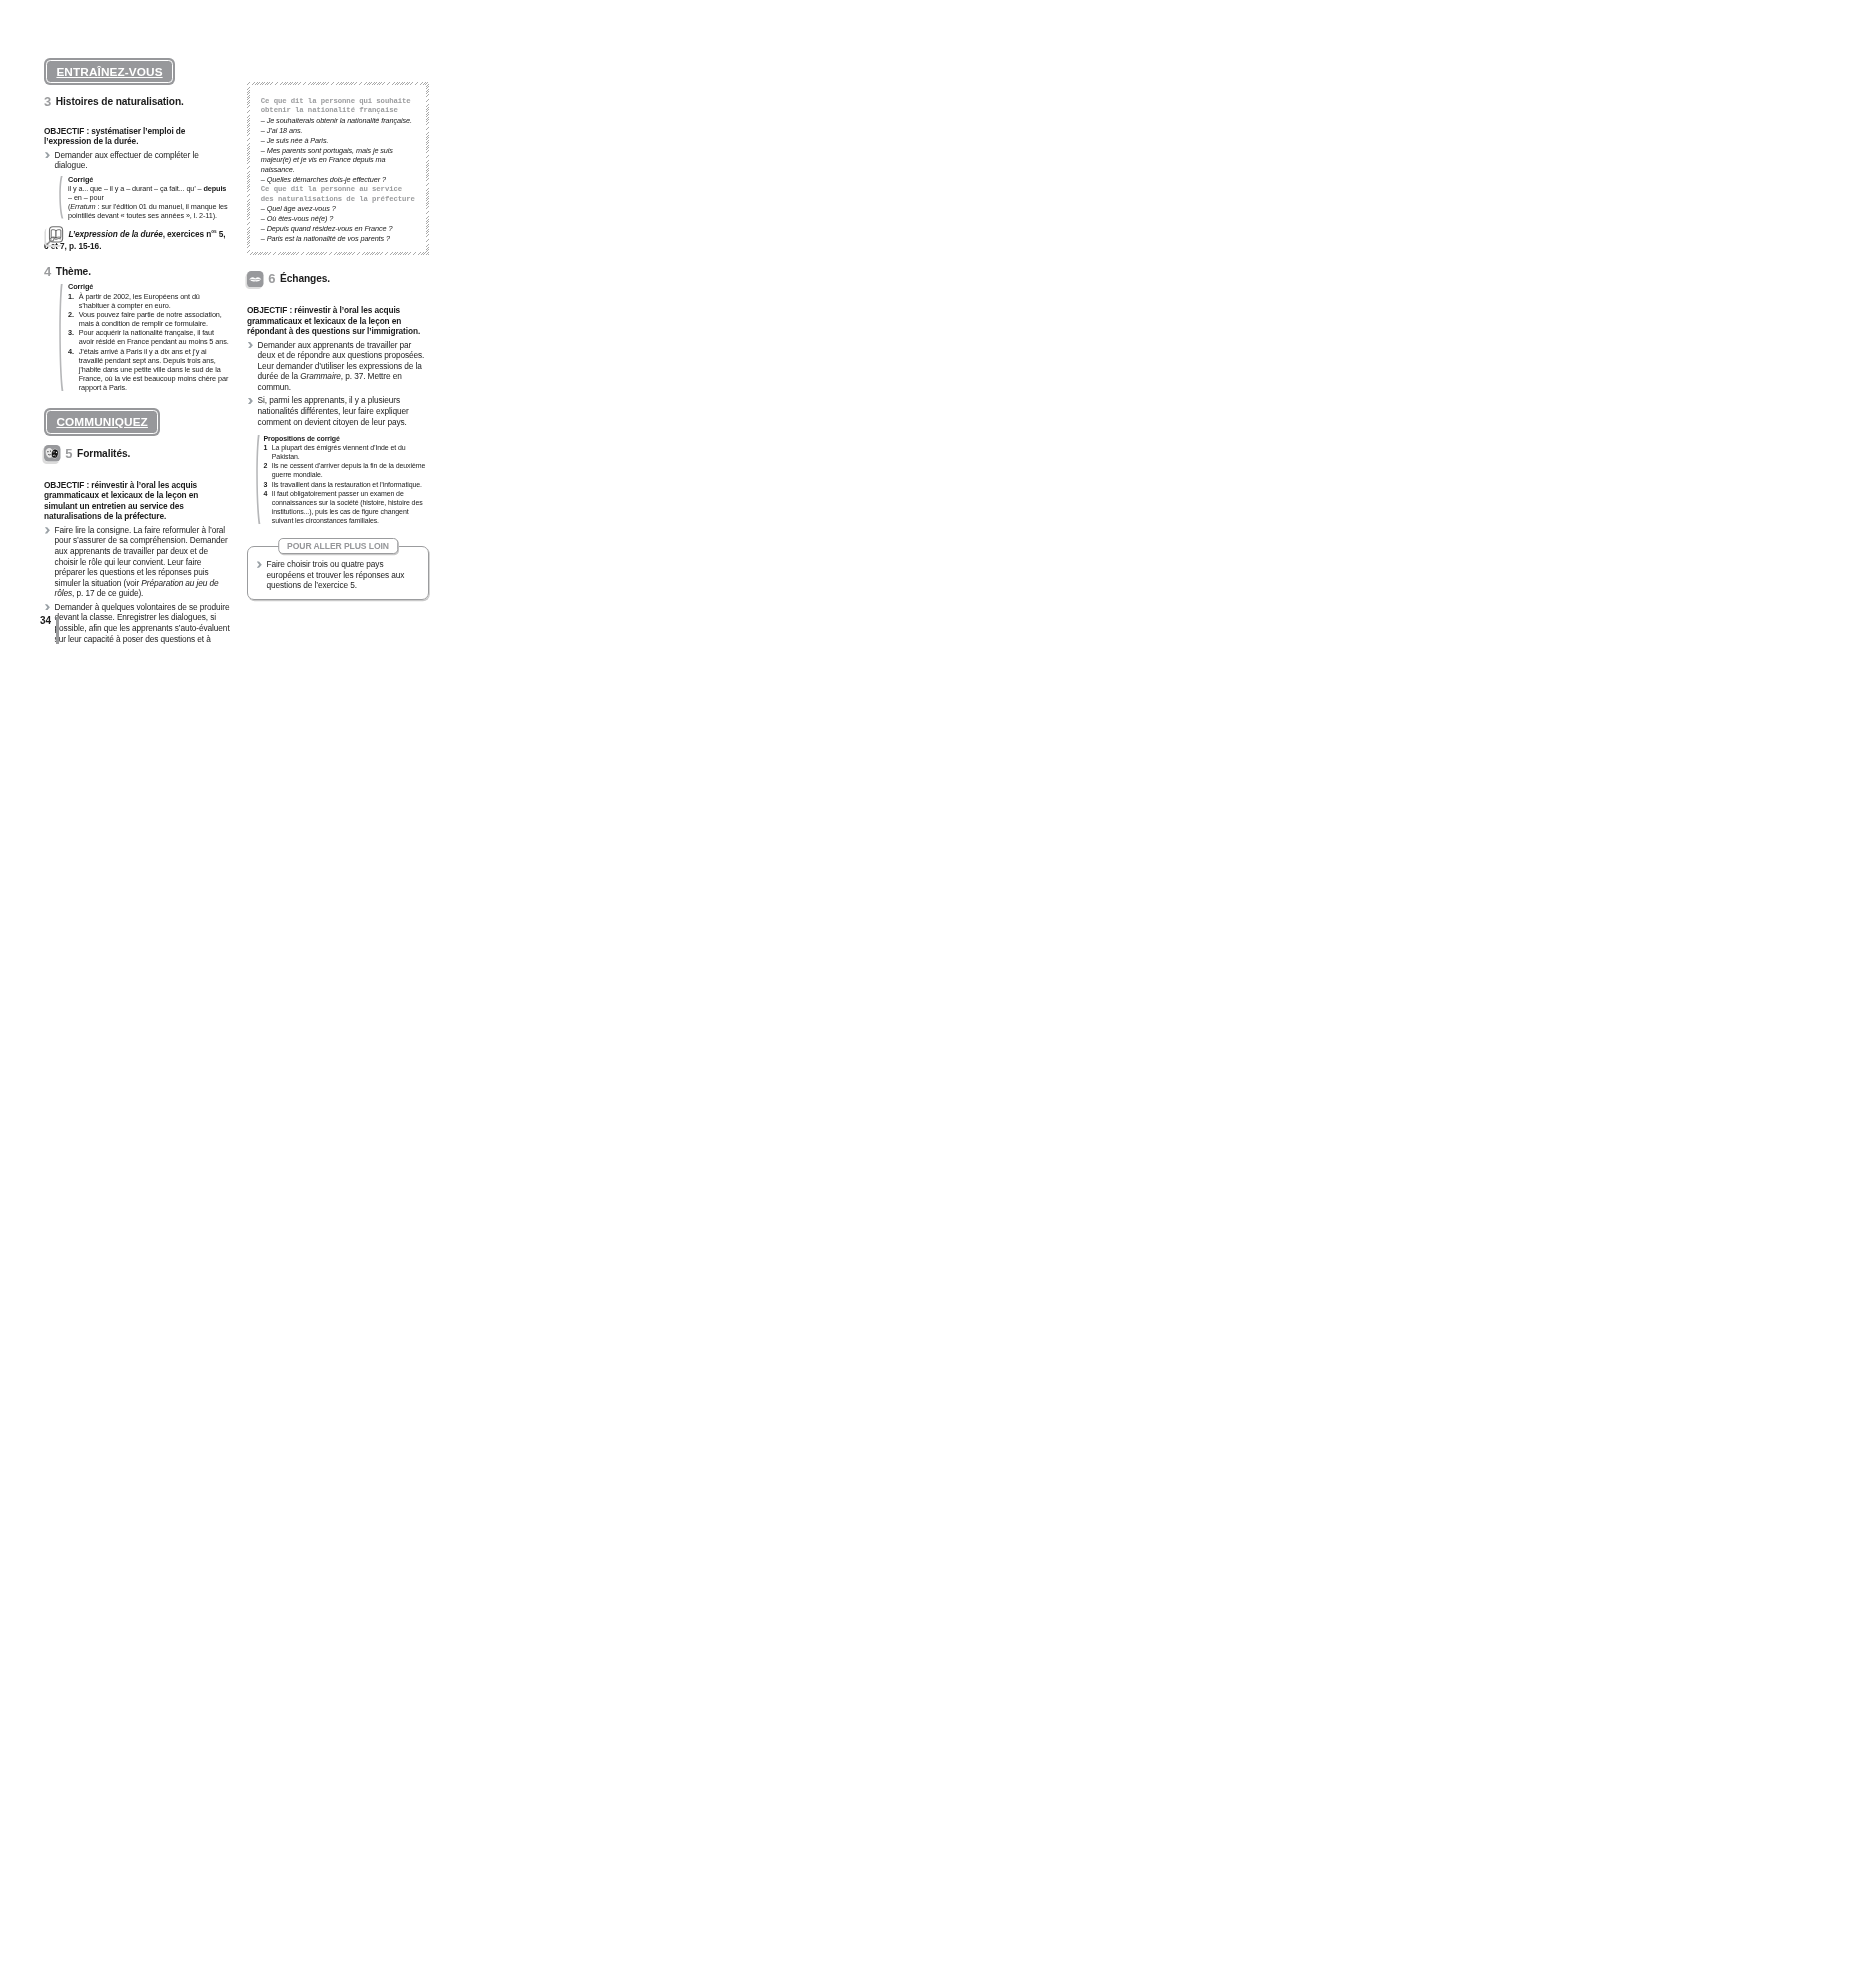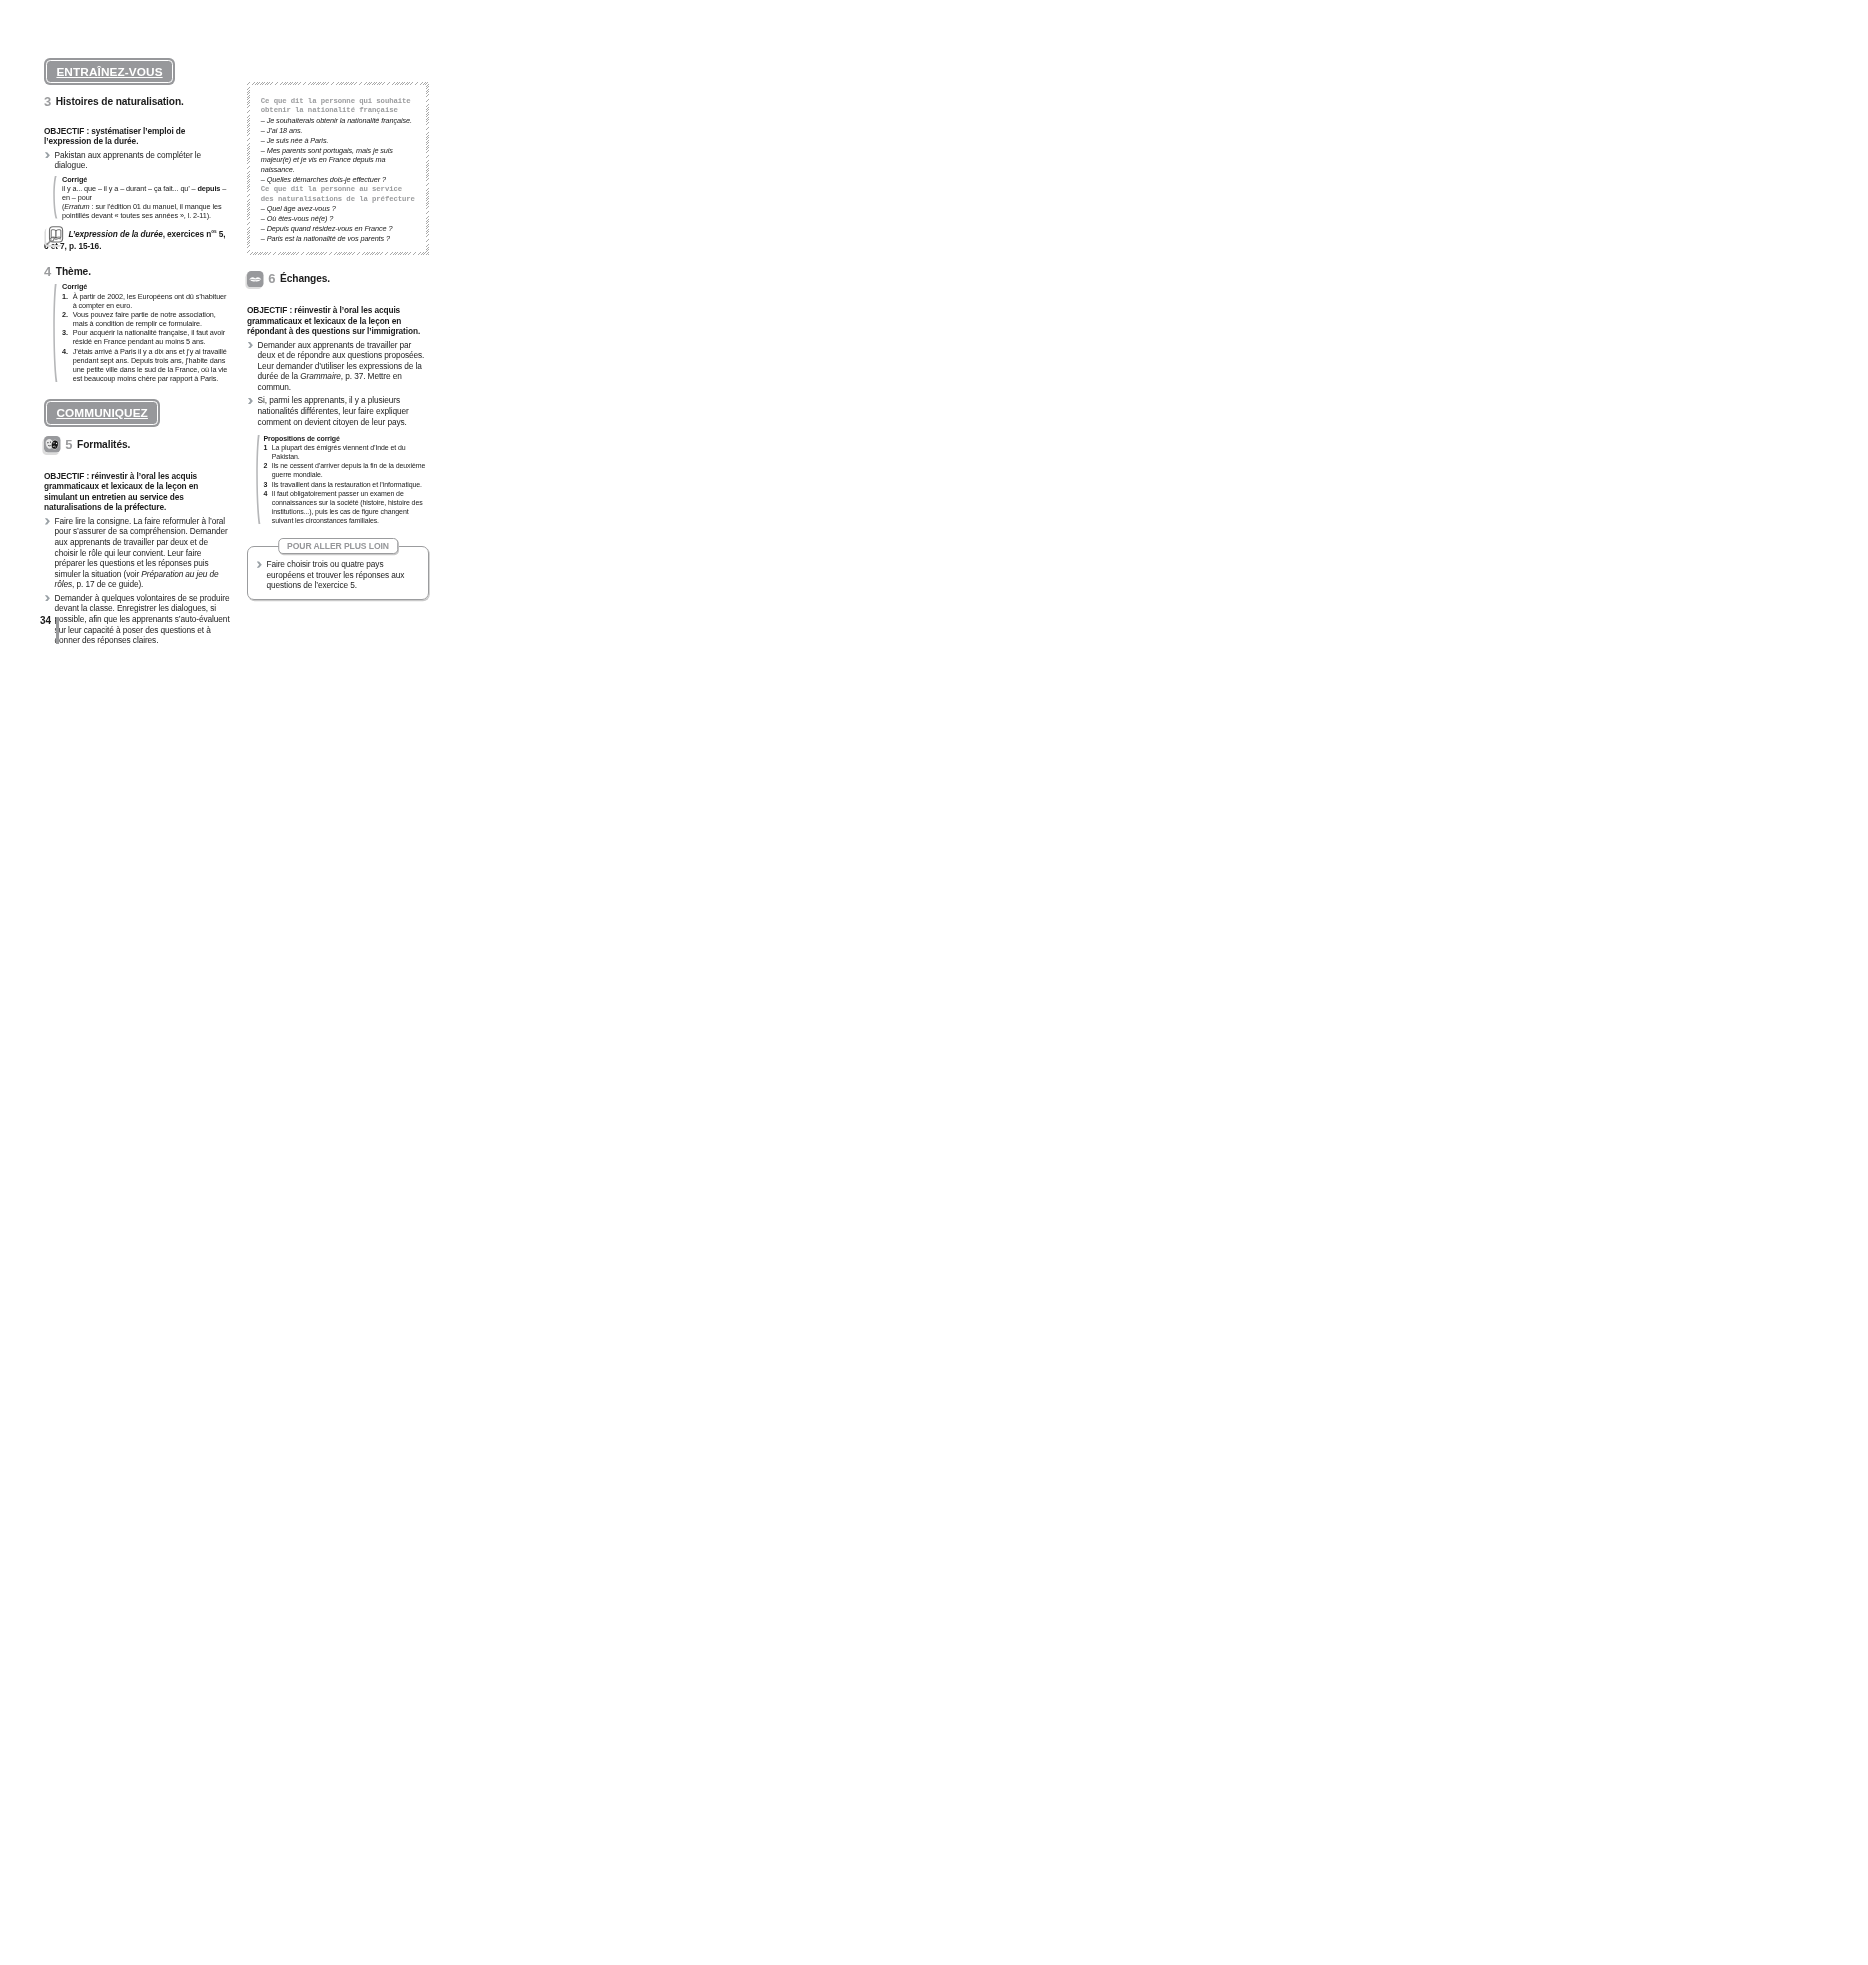--- a/index.html
+++ b/index.html
@@ -22,21 +22,21 @@
   .exnum{color:#9b9c9e;font-weight:bold;font-size:13px;line-height:1;}
   .extitle{font-weight:bold;font-size:10.2px;line-height:1;padding-top:1.2px;}
 
   .objectif{font-weight:bold;font-size:8.3px;line-height:10.6px;margin-top:18px;}
 
   .bullet{position:relative;padding-left:10.6px;font-size:8.3px;line-height:10.6px;margin-top:2.8px;}
   .chev{position:absolute;left:0.8px;top:2.4px;width:5.1px;height:6.3px;background:#9aa1a6;
     clip-path:polygon(0 0,46% 0,100% 50%,46% 100%,0 100%,50% 50%);}
 
   
-  .corrige{position:relative;margin-left:11px;padding-left:7px;margin-top:3.9px;
+  .corrige{position:relative;margin-left:17px;padding-left:7px;margin-top:3.9px;
     font-size:7.3px;line-height:9px;}
   .swoosh{position:absolute;left:-1.6px;top:1.2px;height:calc(100% - 2.4px);width:5.1px;}
   .corrige-label{font-weight:bold;}
   .citem{display:flex;gap:2.8px;margin-top:0.4px;}
   .cnum{font-weight:bold;flex:0 0 auto;min-width:7.9px;}
 
   .bookref{position:relative;margin-top:9.4px;font-weight:bold;font-size:8.3px;
     line-height:11.8px;text-indent:24.4px;}
   .bookref .bicon{position:absolute;left:1.6px;top:-3.1px;text-indent:0;}
   sup{font-size:4.7px;vertical-align:super;line-height:0;}
@@ -78,21 +78,21 @@
   </div>
 
   <div class="exheading">
     <span class="exnum">3</span>
     <span class="extitle">Histoires de naturalisation.</span>
   </div>
 
   <div class="objectif">OBJECTIF : systématiser l’emploi de l’expression de la durée.</div>
 
   <div class="bullet">
-    <span class="chev"></span><span>Pakistan aux apprenants de compléter le dialogue.</span>
+    <span class="chev"></span><span>Demander aux effectuer de compléter le dialogue.</span>
   </div>
 
   <div class="corrige">
     <svg class="swoosh" viewBox="0 0 14 100" preserveAspectRatio="none">
         <path d="M10 0 C3 18 3 78 12 100 L7 100 C-1 76 -1 20 5 0 Z" fill="#b6b7b9"></path>
       </svg>
     <div class="corrige-label">Corrigé</div>
     <div><span>il y a... que – il y a – durant – ça fait... qu’ – </span><b>depuis</b><span> – en – pour</span></div>
     <div><span>(</span><span class="it">Erratum</span><span> : sur l’édition 01 du manuel, il manque les pointillés devant « toutes ses années », l. 2-11).</span></div>
   </div>

